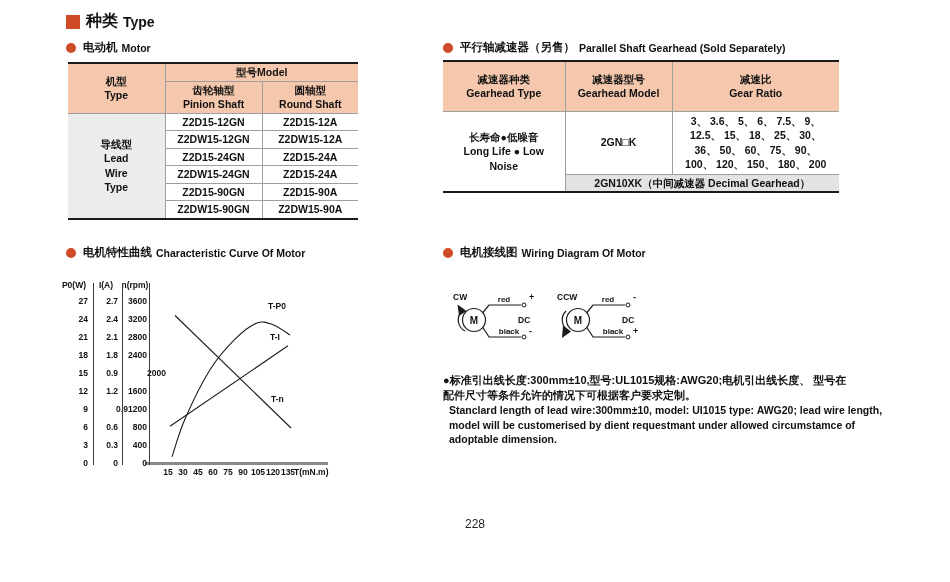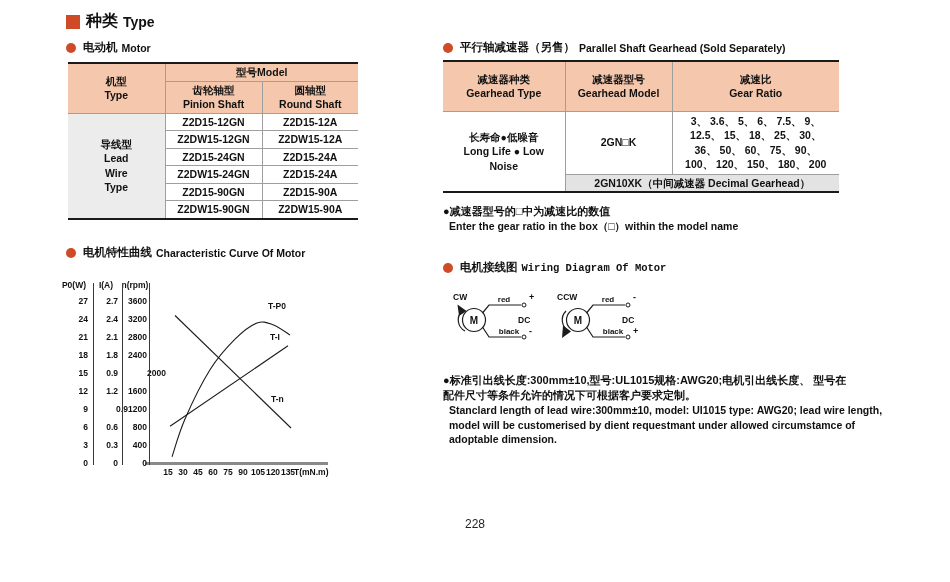--- a/index.html
+++ b/index.html
@@ -150,24 +150,20 @@
 12.5、 15、 18、 25、 30、
 36、 50、 60、 75、 90、
 100、 120、 150、 180、 200</td>
       </tr>
       <tr style="height:13px">
         <td colspan="2" class="cell-decimal">2GN10XK（中间减速器 Decimal Gearhead）</td>
       </tr>
     </tbody>
   </table>
 
-  <div class="note" style="left:443px;top:204px;">
-    <div class="note-zh">●减速器型号的□中为减速比的数值</div>
-    <div class="note-en">Enter the gear ratio in the box（□）within the model name</div>
-  </div>
 
   <div class="sec" style="left:66px;top:245px;">
     <span class="sec-bullet"></span>
     <span class="sec-zh">电机特性曲线</span>
     <span class="sec-en">Characteristic Curve Of Motor</span>
   </div>
 
   <div id="chart">
     <div class="cxbar"></div>
   <span class="chead" style="left: -2px; top: 2px; width: 36px;">P0(W)</span>
@@ -219,21 +215,21 @@
       <span class="cslabel" style="left: 210px; top: 23px;">T-P0</span>
       <span class="cslabel" style="left: 212px; top: 54px;">T-I</span>
       <span class="cslabel" style="left: 213px; top: 116px;">T-n</span>
       <svg width="340" height="210" style="position: absolute; left: 0px; top: 0px;">
         <path d="M114,178.8C116.16666666666667,172.5,120.66666666666667,155.5,127,141C133.33333333333334,126.5,143.66666666666666,105.1,152,91.8C160.33333333333334,78.5,169.16666666666666,69,177,61.2C184.83333333333334,53.400000000000006,192.66666666666666,47.4,199,45C205.33333333333334,42.6,209.5,44.8,215,46.8C220.5,48.8,229.16666666666666,55.3,232,57" fill="none" stroke="#1c1c1c" stroke-width="1.1"></path>
         <path d="M112 148.2 L 230 67.8" fill="none" stroke="#1c1c1c" stroke-width="1.1"></path>
         <path d="M117 37.5 L 233 150" fill="none" stroke="#1c1c1c" stroke-width="1.1"></path>
       </svg>
     </div>
 
-  <div class="sec" style="left:443px;top:260px;font-family:Liberation Mono, monospace;">
+  <div class="sec" style="left:443px;top:245px;">
     <span class="sec-bullet"></span>
     <span class="sec-zh">电机接线图</span>
     <span class="sec-en">Wiring Diagram Of Motor</span>
   </div>
 
   <svg class="wire-diagram" style="left:447px;top:288px;" width="95" height="64">
     <text x="6" y="12" class="wd-dir">CW</text>
     <path class="wd-stroke" d="M 18 43 A 12.5 12.5 0 0 1 15 23"></path>
     <polygon class="wd-head" points="12,28 19.5,23 10.5,16.5"></polygon>
     <circle class="wd-stroke" cx="27" cy="32" r="11.5"></circle>

